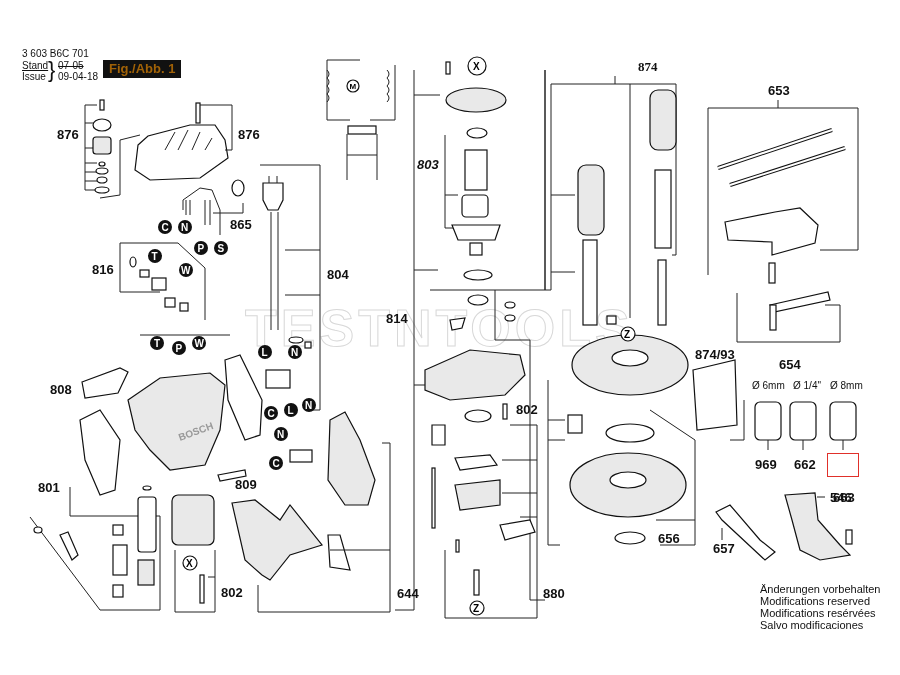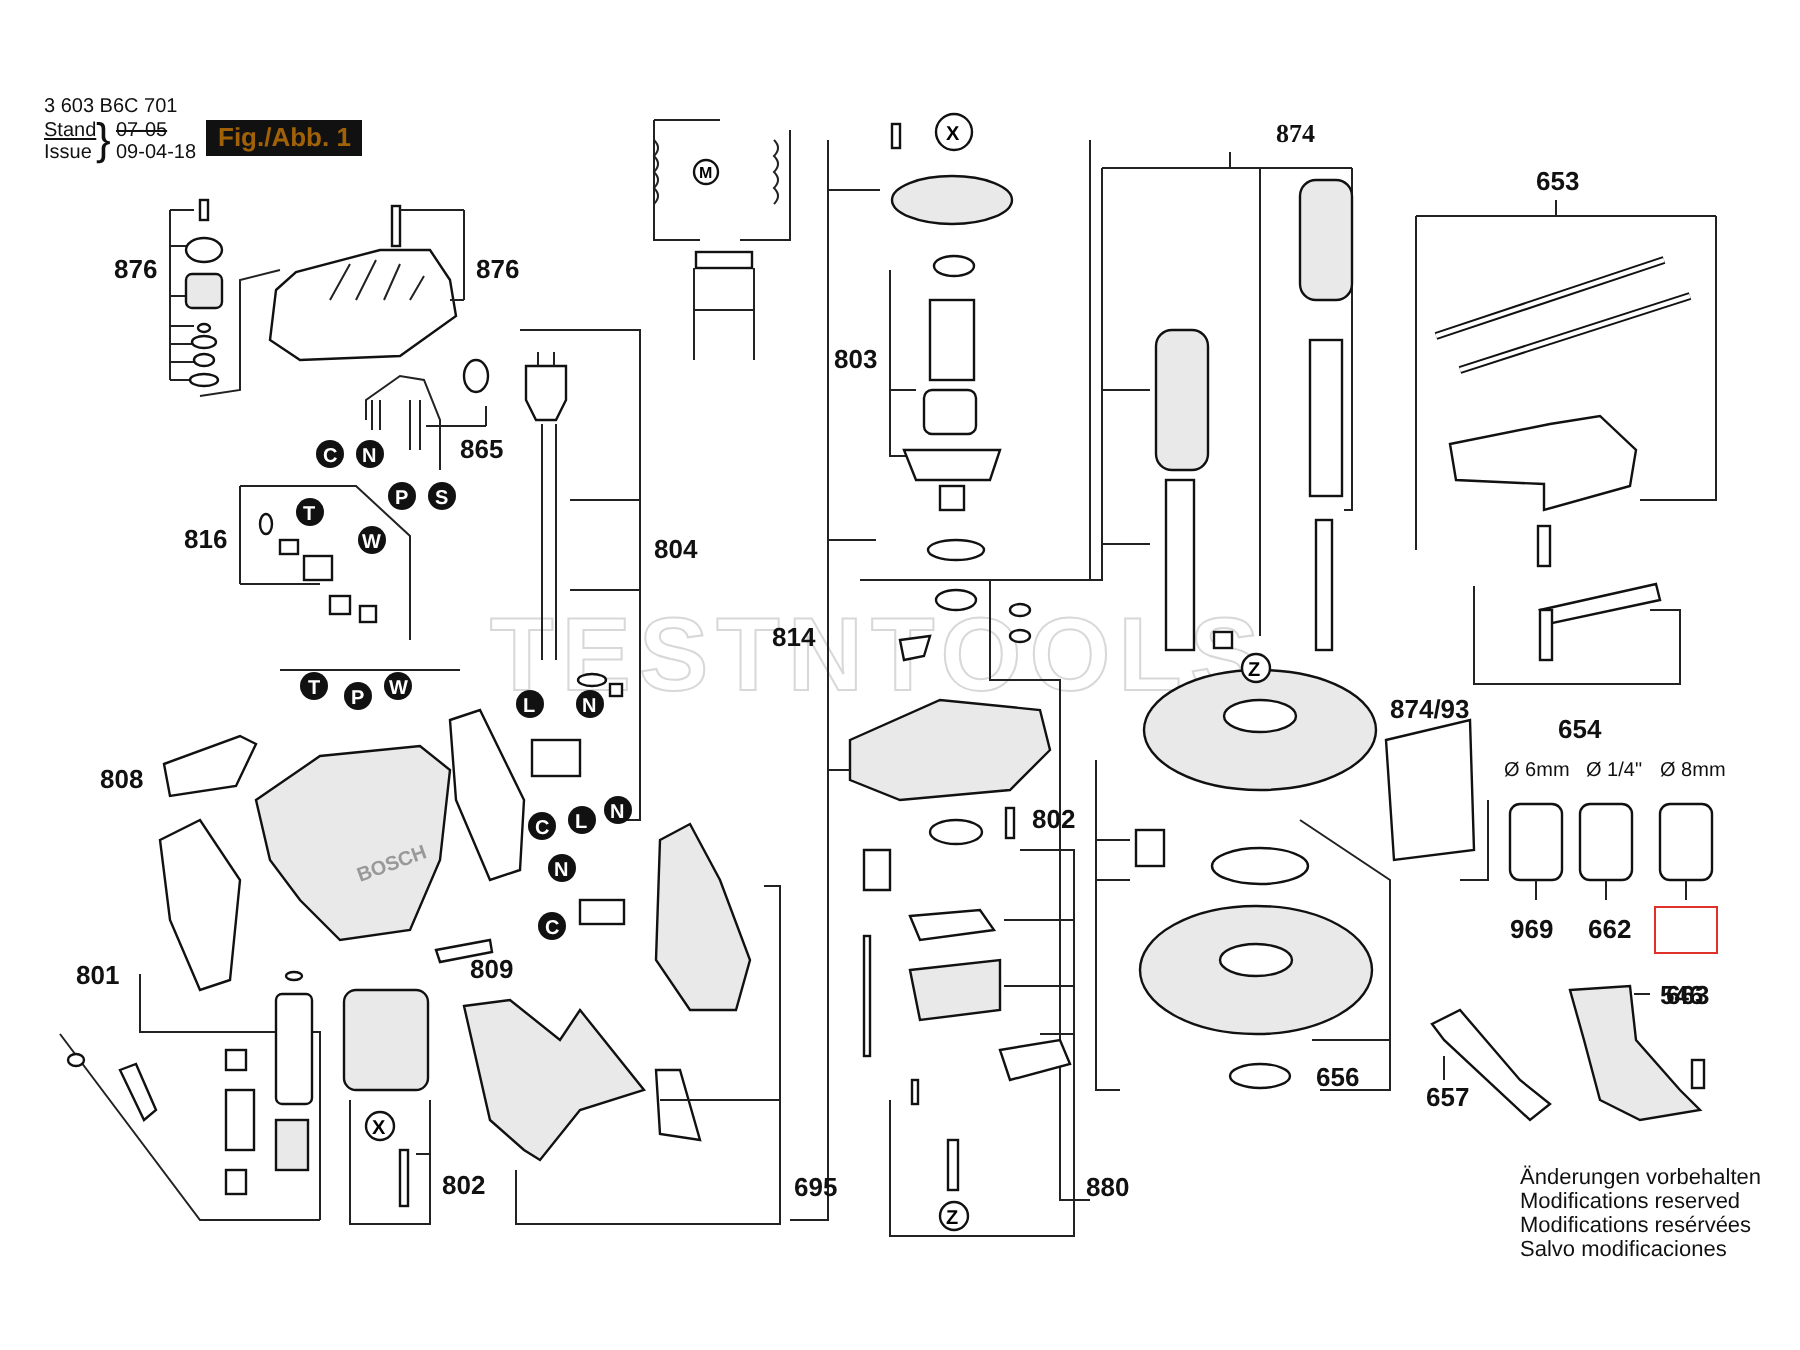--- a/index.html
+++ b/index.html
@@ -275,28 +275,28 @@
     <line class="ln" x1="817" y1="497" x2="825" y2="497"></line>
     <rect class="pt" x="846" y="530" width="6" height="14"></rect>
   </g>
 </svg>
 
 <div class="lbl" style="left:57px; top:128px;">876</div>
 <div class="lbl" style="left:238px; top:128px;">876</div>
 <div class="lbl" style="left:230px; top:218px;">865</div>
 <div class="lbl" style="left:92px; top:263px;">816</div>
 <div class="lbl" style="left:327px; top:268px;">804</div>
-<div class="lbl" style="left:417px; top:173px;">803</div>
+<div class="lbl" style="left:417px; top:158px;font-style:italic;">803</div>
 <div class="lbl" style="left:386px; top:312px;">814</div>
 <div class="lbl" style="left:50px; top:383px;">808</div>
 <div class="lbl" style="left:235px; top:478px;">809</div>
 <div class="lbl" style="left:38px; top:481px;">801</div>
 <div class="lbl" style="left:221px; top:586px;">802</div>
 <div class="lbl" style="left:516px; top:403px;">802</div>
-<div class="lbl" style="left:397px; top:587px;">695</div>
+<div class="lbl" style="left:397px; top:587px;">644</div>
 <div class="lbl" style="left:543px; top:587px;">880</div>
 <div class="lbl" style="left:638px; top:60px;font-family:Liberation Serif, serif;">874</div>
 <div class="lbl" style="left:695px; top:348px;">874/93</div>
 <div class="lbl" style="left:768px; top:84px;">653</div>
 <div class="lbl" style="left:779px; top:358px;">654</div>
 <div class="lbl" style="left:658px; top:532px;">656</div>
 <div class="lbl" style="left:713px; top:542px;">657</div>
 <div class="lbl" style="left:830px; top:491px;">546</div>
 <div class="lbl" style="left:755px; top:458px;">969</div>
 <div class="lbl" style="left:794px; top:458px;">662</div>

